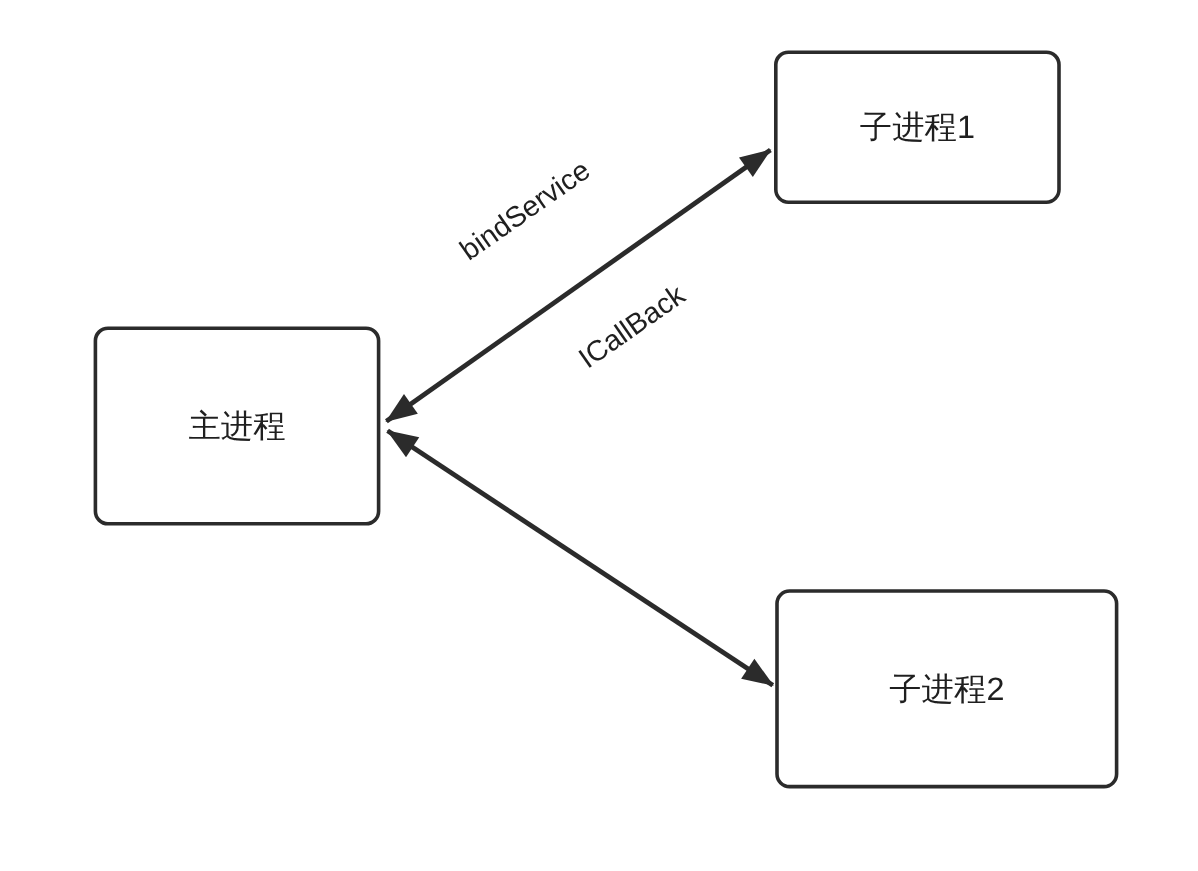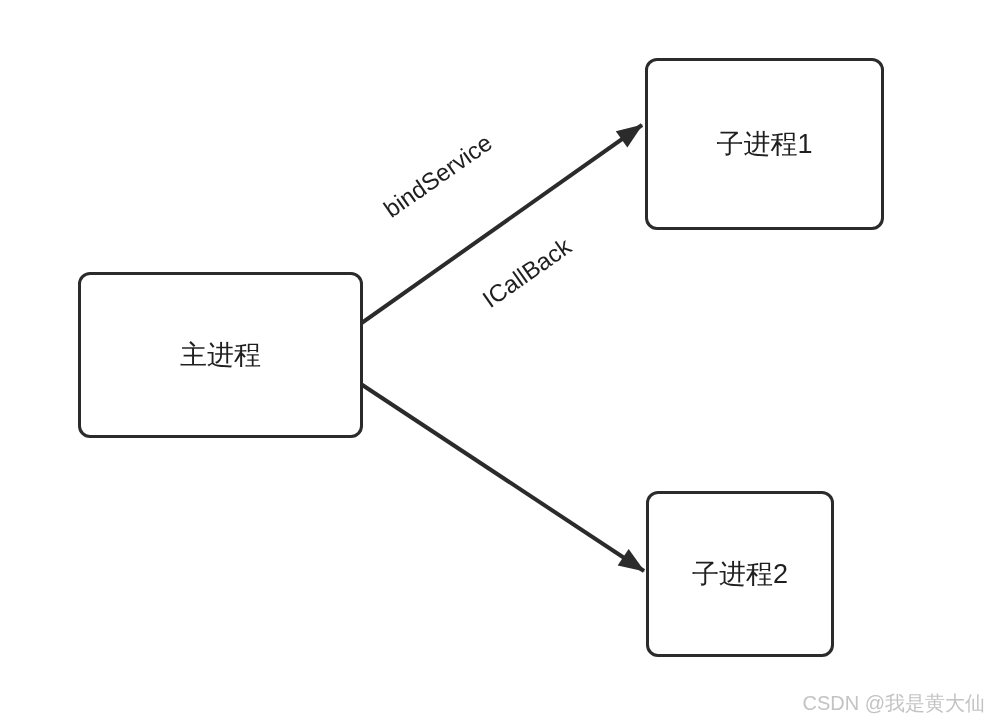--- a/index.html
+++ b/index.html
@@ -40,23 +40,23 @@
     background: #ffffff;
     display: flex;
     flex-direction: column;
     align-items: center;
     justify-content: center;
     text-align: center;
     color: var(--text, #1f1f1f);
     font-size: 27px;
     line-height: 38px;
   }
-  .node-main   { left: 78px;  top: 272px; width: 285px; height: 166px; }
-  .node-child1 { left: 645px; top: 58px;  width: 239px; height: 172px; }
-  .node-child2 { left: 646px; top: 491px; width: 188px; height: 166px; }
+  .node-main   { left: 78px;  top: 272px; width: 239px; height: 166px; }
+  .node-child1 { left: 645px; top: 42px;  width: 239px; height: 128px; }
+  .node-child2 { left: 646px; top: 491px; width: 286px; height: 166px; }
   .edge-label {
     position: absolute;
     color: var(--text, #1f1f1f);
     font-size: 24px;
     white-space: nowrap;
     transform: translate(-50%, -50%) rotate(-35deg);
   }
   .edge-label-bind     { left: 438px; top: 176px; }
   .edge-label-callback { left: 527px; top: 273px; }
   .watermark {
@@ -92,15 +92,14 @@
   </div>
 
   <div class="node node-child2">
     <div>子进程2</div>
   </div>
 
   <div class="edge-label edge-label-bind">bindService</div>
 
   <div class="edge-label edge-label-callback">ICallBack</div>
 
-  <div class="watermark">CSDN @我是黄大仙</div>
 
 </div>
 
 </body></html>

